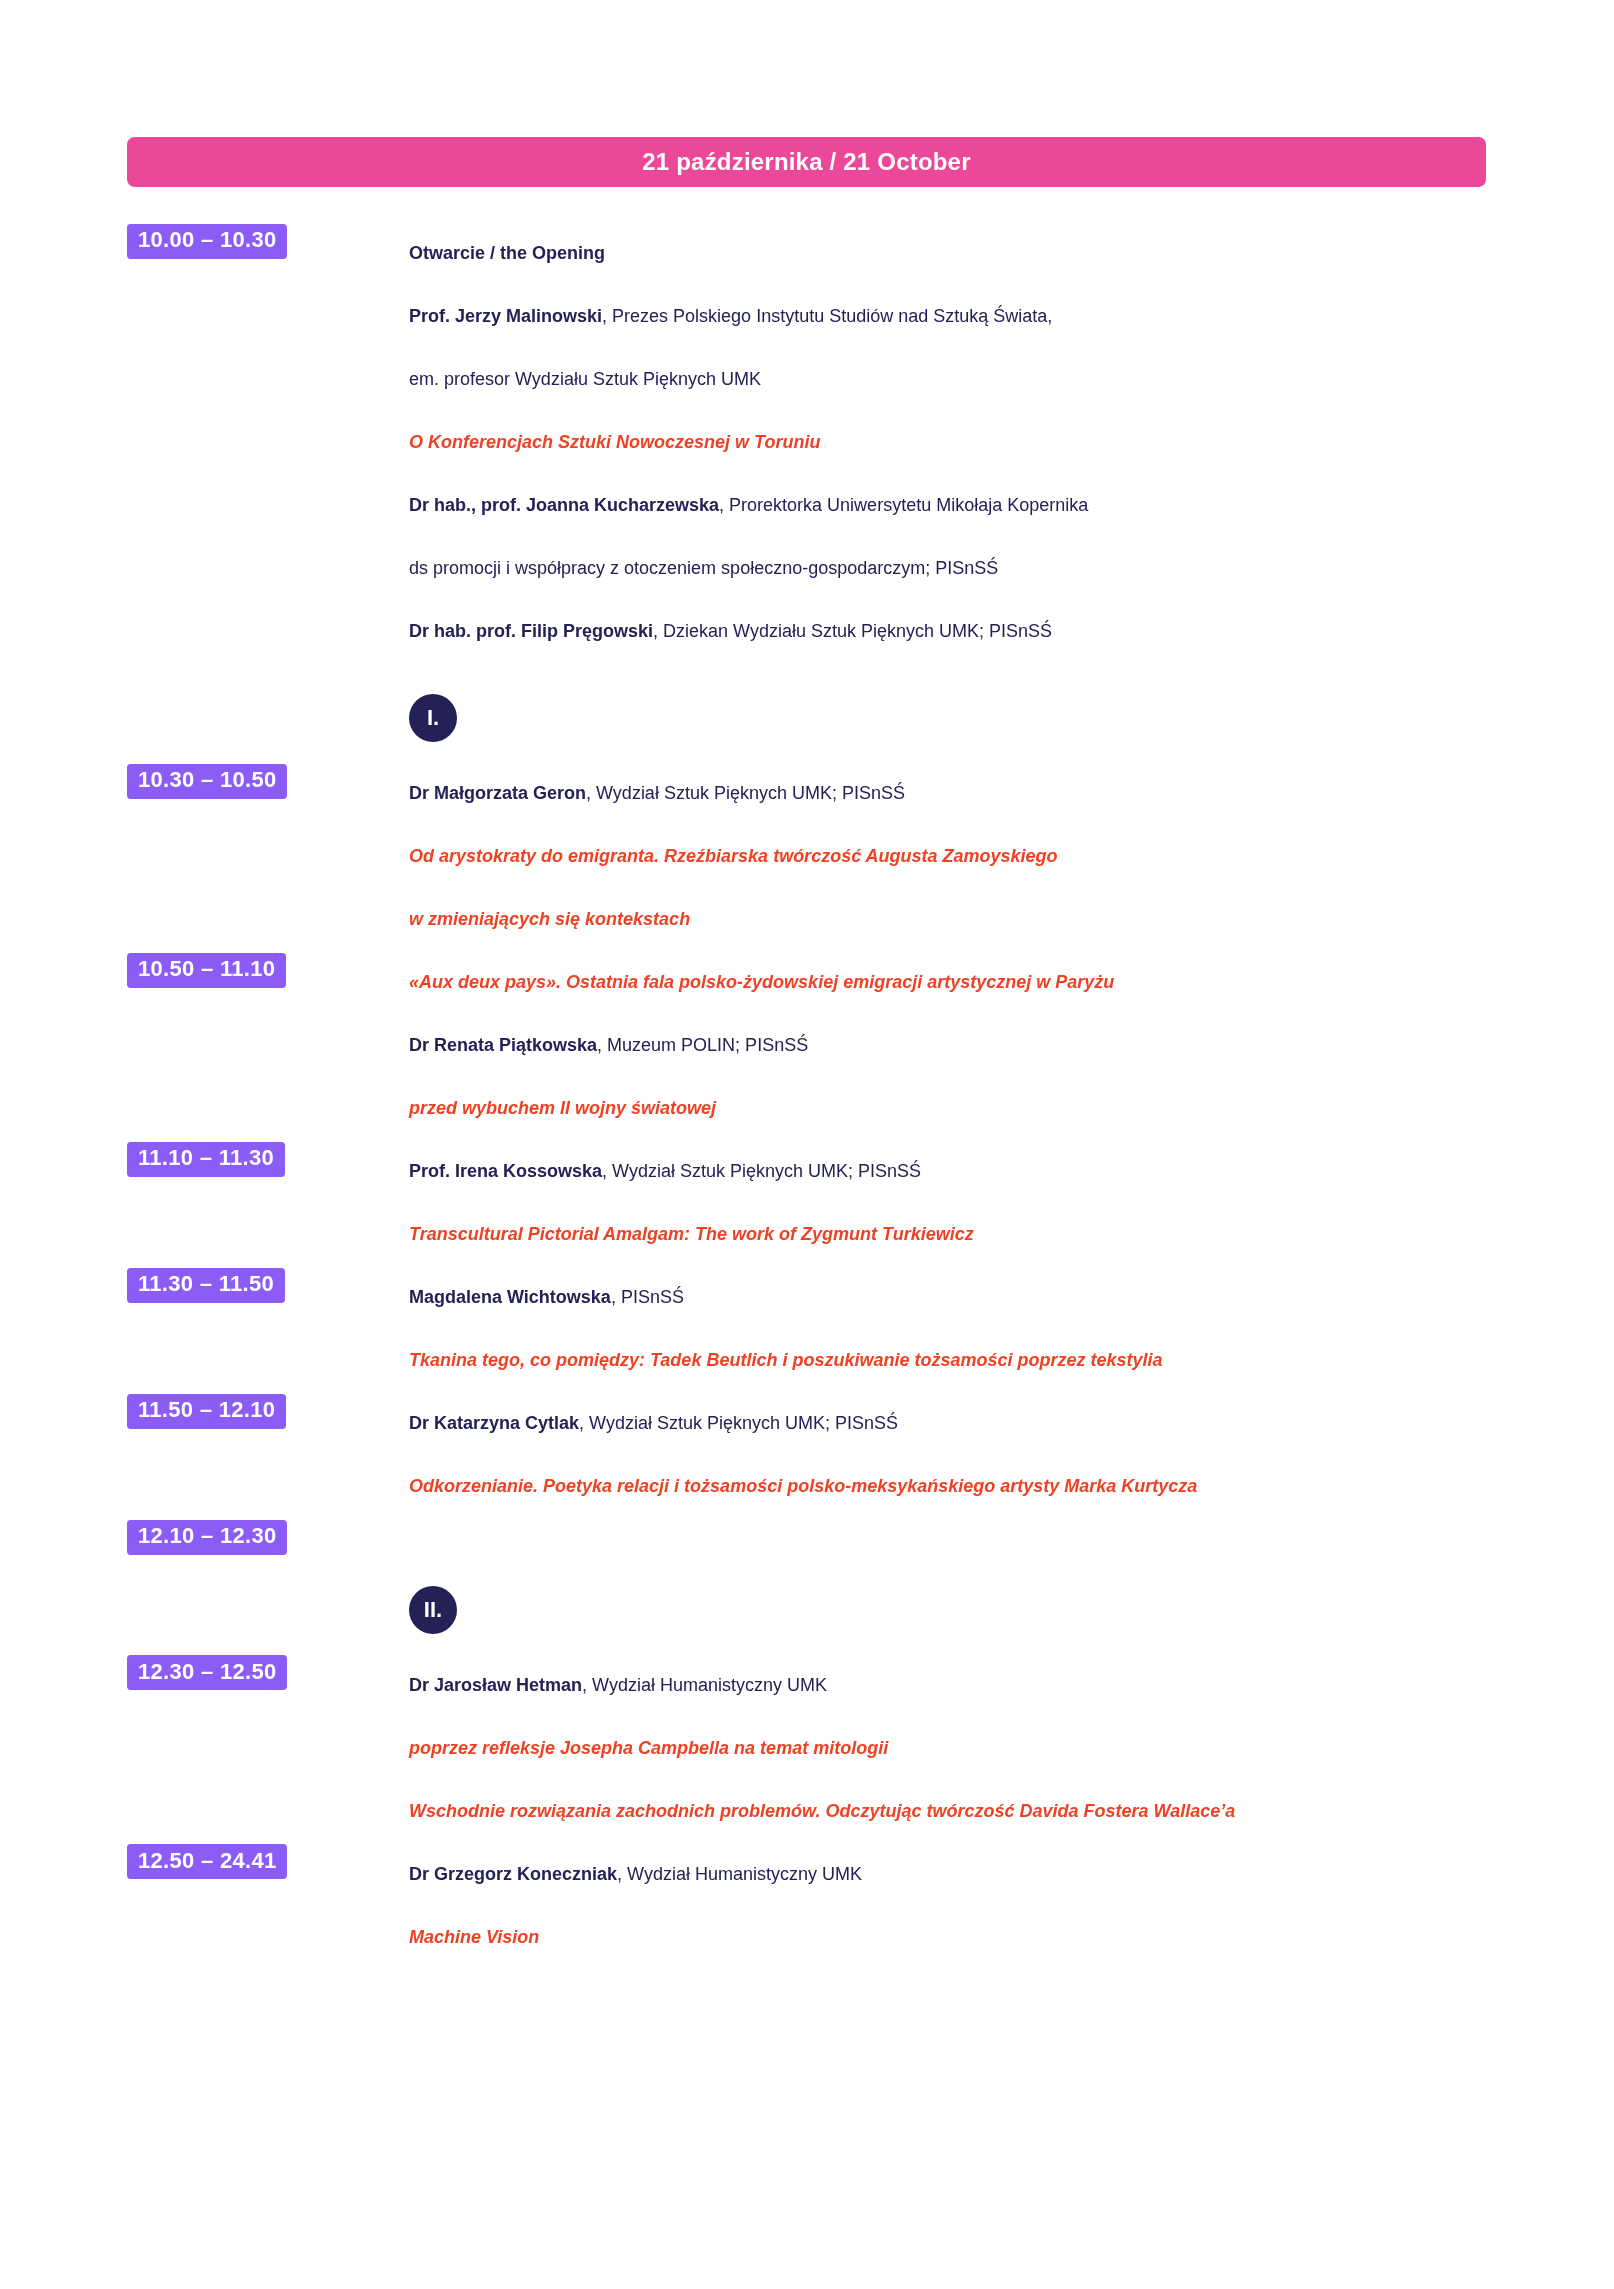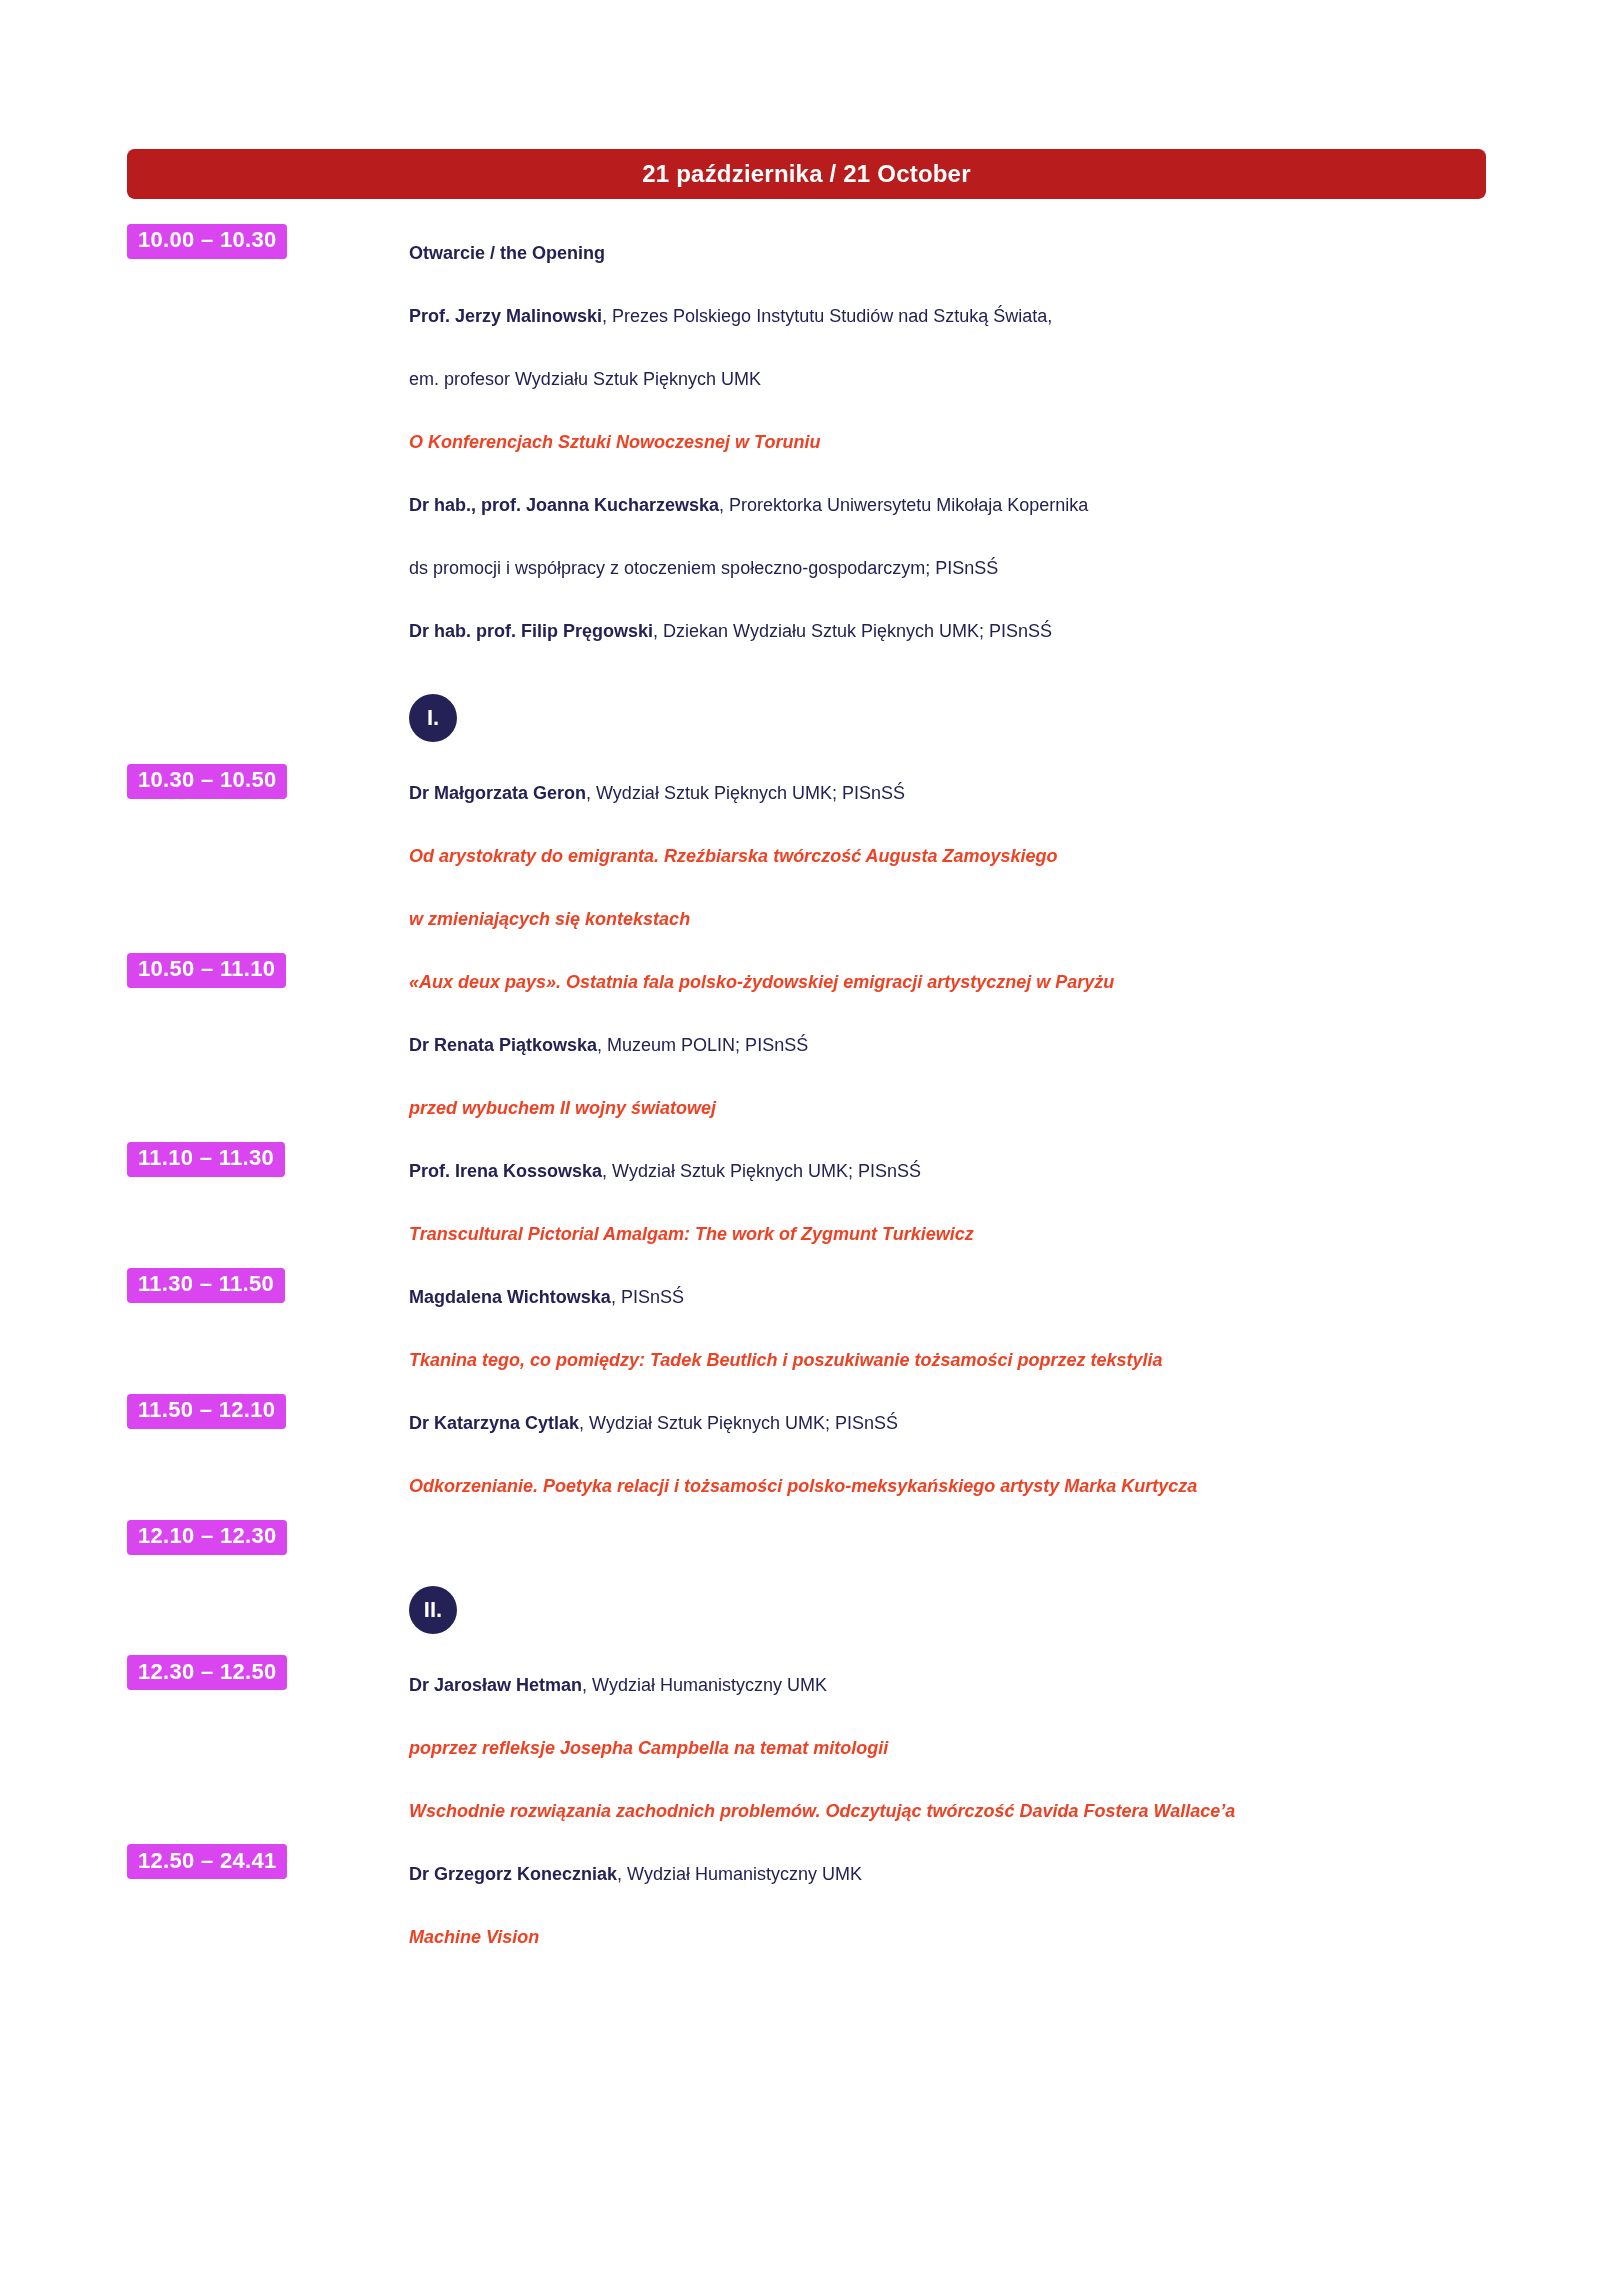--- a/index.html
+++ b/index.html
@@ -22,26 +22,25 @@
     padding: 0;
   }
 
   
   .header-bar {
     position: absolute;
     left: 127px;
     top: 137px;
     width: 1359px;
     height: 50px;
-    background: #b91c1c;
+    background: #ec4899;
     border-radius: 7.4px;
     display: flex;
     align-items: center;
     justify-content: center;
-    margin-top: 12px;
   }
   .header-bar .header-text {
     color: #ffffff;
     font-size: 24px;
     font-weight: bold;
     letter-spacing: 0.2px;
     line-height: 1;
     white-space: nowrap;
   }
 
@@ -60,21 +59,21 @@
   }
 
   .time-col {
     width: 282px;
     flex: 0 0 282px;
     padding-top: 1.8px;
   }
 
   .time-badge {
     display: inline-block;
-    background: #d946ef;
+    background: #8b5cf6;
     color: #ffffff;
     font-size: 22px;
     font-weight: bold;
     padding: 5.5px 11px 7.4px 11px;
     border-radius: 3.7px;
     line-height: 1;
     white-space: nowrap;
     letter-spacing: 0.3px;
   }
 

